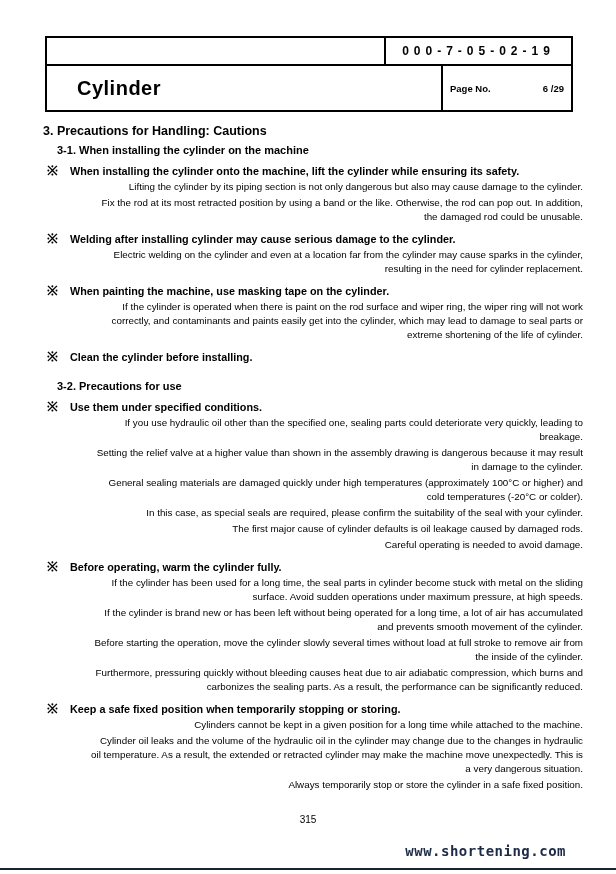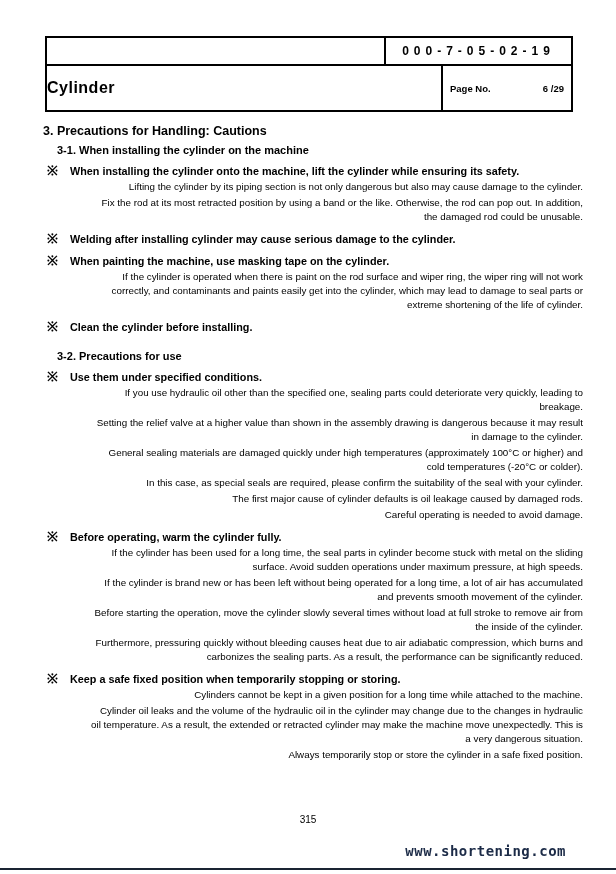--- a/index.html
+++ b/index.html
@@ -22,22 +22,22 @@
   .header-top-left { flex: 1; }
   .header-top-right {
     width: 185px; border-left: 2px solid #000;
     display: flex; align-items: center; justify-content: center;
     font-weight: bold; font-size: 12px; letter-spacing: 5px;
     white-space: nowrap;
   }
   .header-bottom { display: flex; height: 44px; }
   .header-title-cell {
     flex: 1; display: flex; align-items: center;
-    padding-left: 0;
-    font-size: 16px; font-weight: bold; letter-spacing: 0.5px; border-radius: 6px;
+    padding-left: 30px;
+    font-size: 20px; font-weight: bold; letter-spacing: 0.5px; border-radius: 6px;
   }
   .header-meta {
     width: 128px; border-left: 2px solid #000;
     display: flex; flex-direction: row;
   }
   .meta-row {
     flex: 1; display: flex; align-items: center;
     font-size: 9.5px; font-weight: bold;
     padding: 0 7px; white-space: nowrap;
   }
@@ -117,20 +117,21 @@
       </div>
       <p>Lifting the cylinder by its piping section is not only dangerous but also may cause damage to the cylinder.</p>
       <p>Fix the rod at its most retracted position by using a band or the like. Otherwise, the rod can pop out. In addition, the damaged rod could be unusable.</p>
     </div>
 
     <div class="item">
       <div class="item-head">
         <span class="marker">※</span>
         <span class="item-title">Welding after installing cylinder may cause serious damage to the cylinder.</span>
       </div>
+      <p>Electric welding on the cylinder and even at a location far from the cylinder may cause sparks in the cylinder, resulting in the need for cylinder replacement.</p>
     </div>
 
     <div class="item">
       <div class="item-head">
         <span class="marker">※</span>
         <span class="item-title">When painting the machine, use masking tape on the cylinder.</span>
       </div>
       <p>If the cylinder is operated when there is paint on the rod surface and wiper ring, the wiper ring will not work correctly, and contaminants and paints easily get into the cylinder, which may lead to damage to seal parts or extreme shortening of the life of cylinder.</p>
     </div>
 

